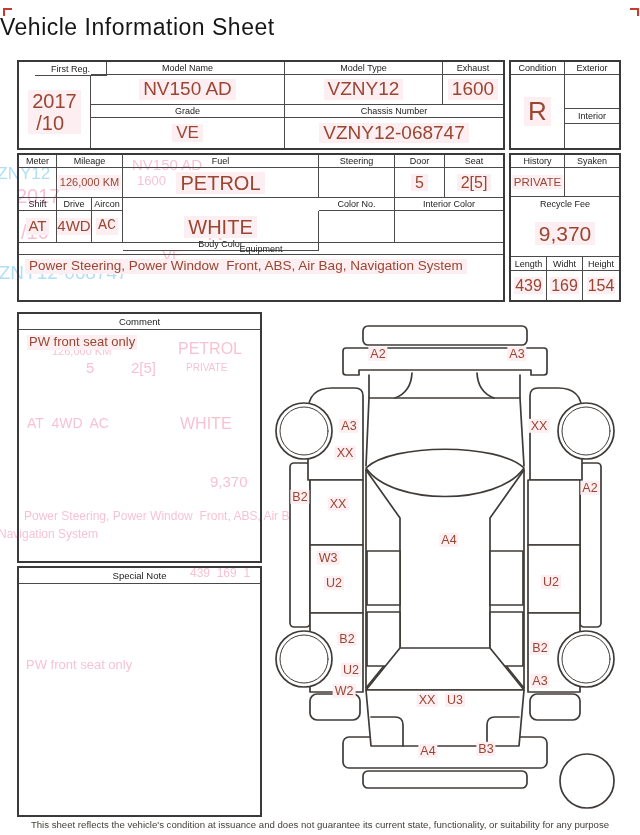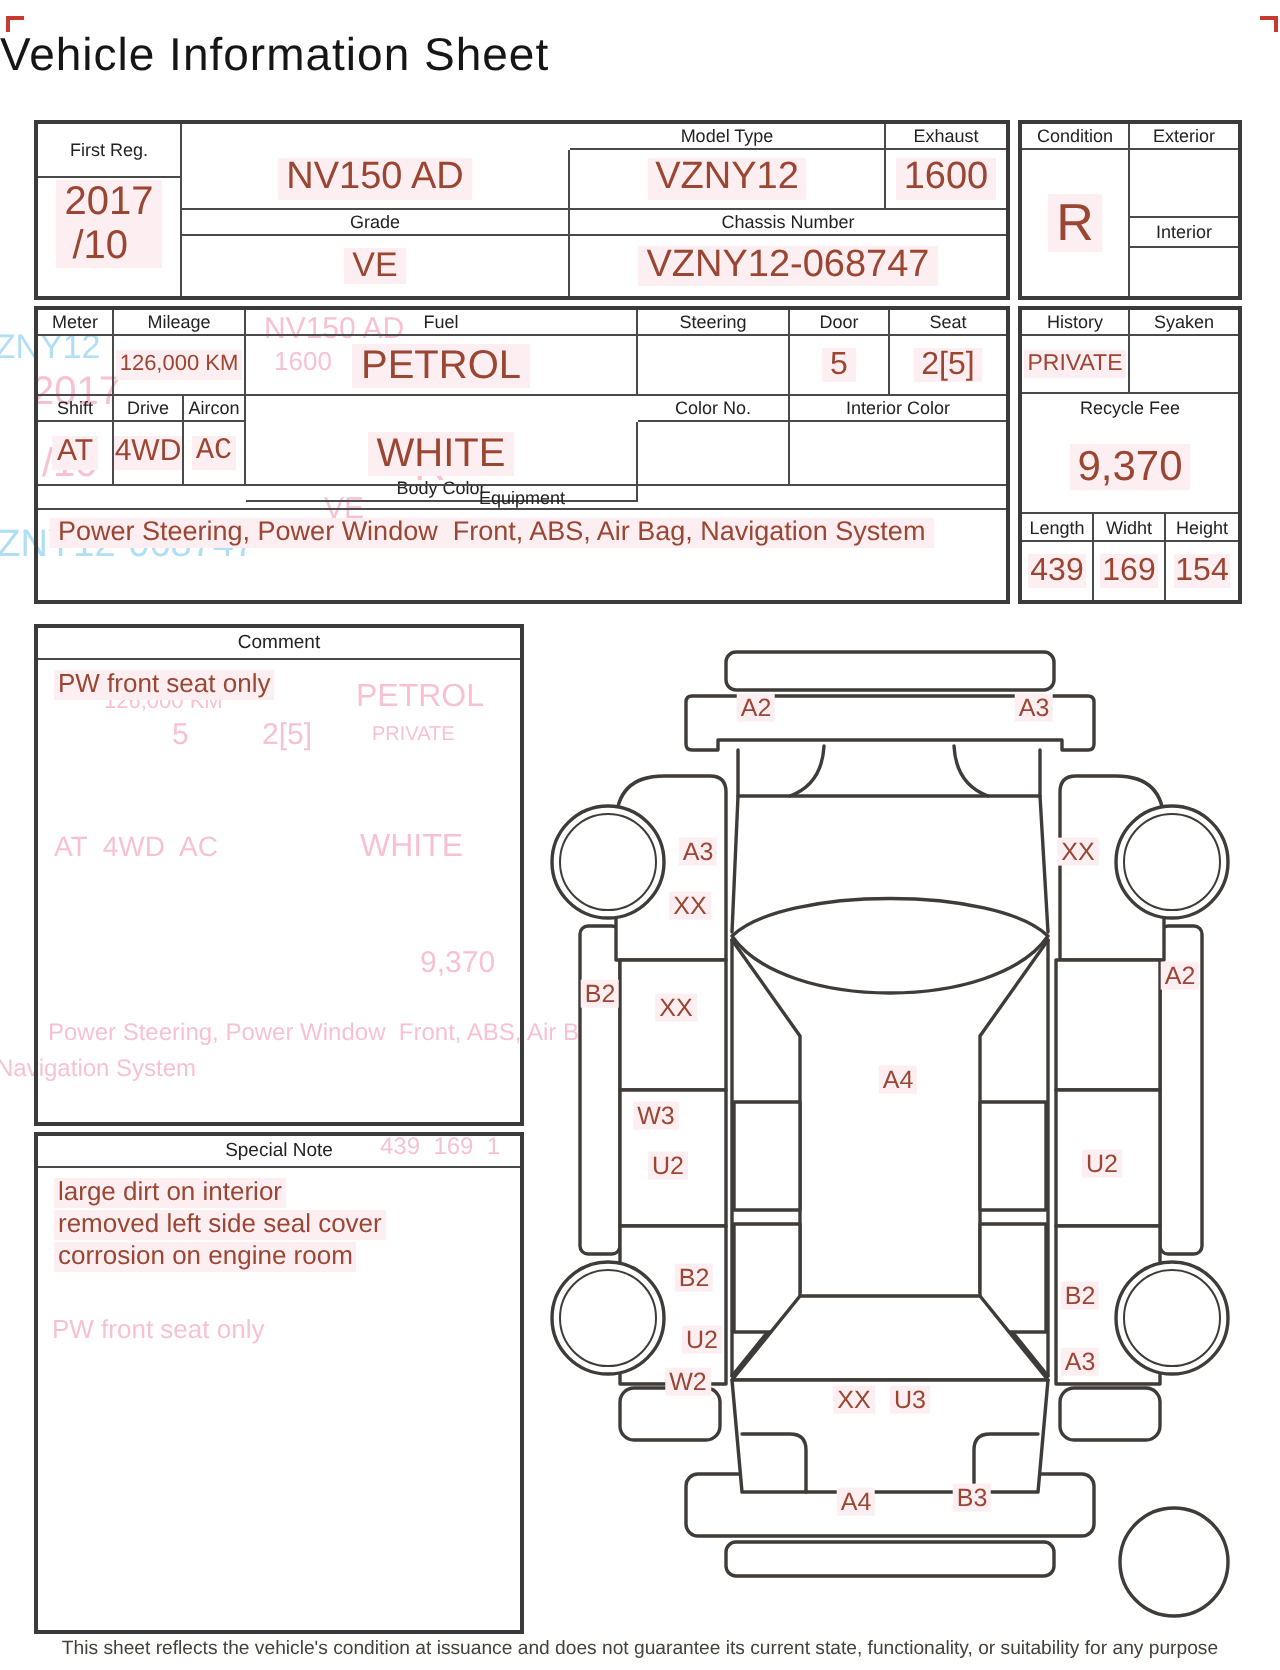--- a/index.html
+++ b/index.html
@@ -68,27 +68,28 @@
       <span class="ghost pink" style="left: 27px; top: 416px; font-size: 14px;">AT  4WD  AC</span>
       <span class="ghost pink" style="left: 180px; top: 416px; font-size: 16px;">WHITE</span>
       <span class="ghost pink" style="left: 210px; top: 474px; font-size: 15px;">9,370</span>
       <span class="ghost pink" style="left: 24px; top: 510px; font-size: 12px;">Power Steering, Power Window  Front, ABS, Air B</span>
       <span class="ghost pink" style="left: -2px; top: 528px; font-size: 12px;">Navigation System</span>
       <span class="ghost pink" style="left: 190px; top: 567px; font-size: 12px;">439  169  1</span>
       <span class="ghost pink" style="left: 26px; top: 658px; font-size: 13px;">PW front seat only</span>
     </div>
 
   <div class="tbl" style="left:17px;top:60px;width:488px;height:90px;">
-    <div class="c hd br bb" style="left:0;top:0;width:72px;height:27px;">First Reg.</div>
+    <div class="c hd br bb" style="left:16px;top:0;width:72px;height:14px;">First Reg.</div>
     <div class="c br" style="left:0;top:13px;width:72px;height:73px;">
       <span class="hl" style="font-size:20px;text-align:left;">
         <span style="display:block;">2017</span>
         <span style="display:block;padding-left:4px;">/10</span>
       </span>
     </div>
+    <div class="c hd br bb" style="left:72px;top:0;width:194px;height:13px;">Model Name</div>
     <div class="c br bb" style="left:72px;top:13px;width:194px;height:30px;">
       <span class="hl" style="font-size:19px;">NV150 AD</span>
     </div>
     <div class="c hd br bb" style="left:266px;top:0;width:158px;height:13px;">Model Type</div>
     <div class="c br bb" style="left:266px;top:13px;width:158px;height:30px;">
       <span class="hl" style="font-size:19px;">VZNY12</span>
     </div>
     <div class="c hd bb" style="left:424px;top:0;width:60px;height:13px;">Exhaust</div>
     <div class="c bb" style="left:424px;top:13px;width:60px;height:30px;">
       <span class="hl" style="font-size:19px;">1600</span>
@@ -192,25 +193,20 @@
 
   <div class="notebox" style="left:17px;top:312px;width:245px;height:251px;">
     <div class="notehead">Comment</div>
     <div class="notebody">
       <span class="noteline">PW front seat only</span>
     </div>
   </div>
 
   <div class="notebox" style="left:17px;top:566px;width:245px;height:251px;">
     <div class="notehead">Special Note</div>
-    <div class="notebody">
-      <span class="noteline">large dirt on interior</span>
-      <span class="noteline">removed left side seal cover</span>
-      <span class="noteline">corrosion on engine room</span>
-    </div>
   </div>
 
   <svg class="diagram" viewBox="270 315 366 505">
 
     <g>
       <rect class="sh" x="290" y="463" width="20" height="164" rx="4"></rect>
       <path class="sh" d="M308,480 V412 Q308,388 332,388 H355 Q363,388 363,396 V480 Z"></path>
       <rect class="sh" x="310" y="480" width="53" height="65"></rect>
       <rect class="sh" x="310" y="545" width="53" height="68"></rect>
       <rect class="sh" x="310" y="613" width="53" height="79"></rect>

